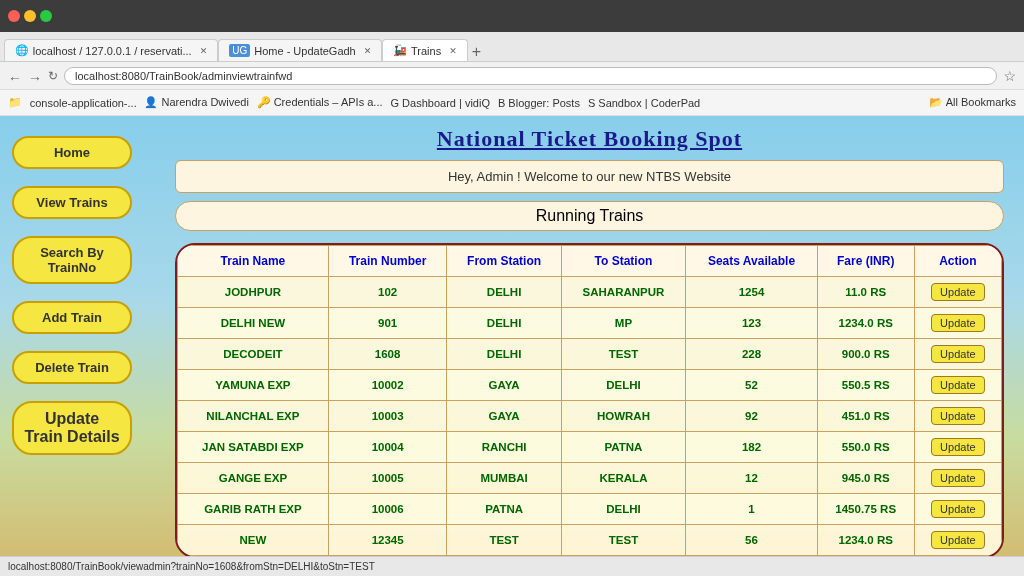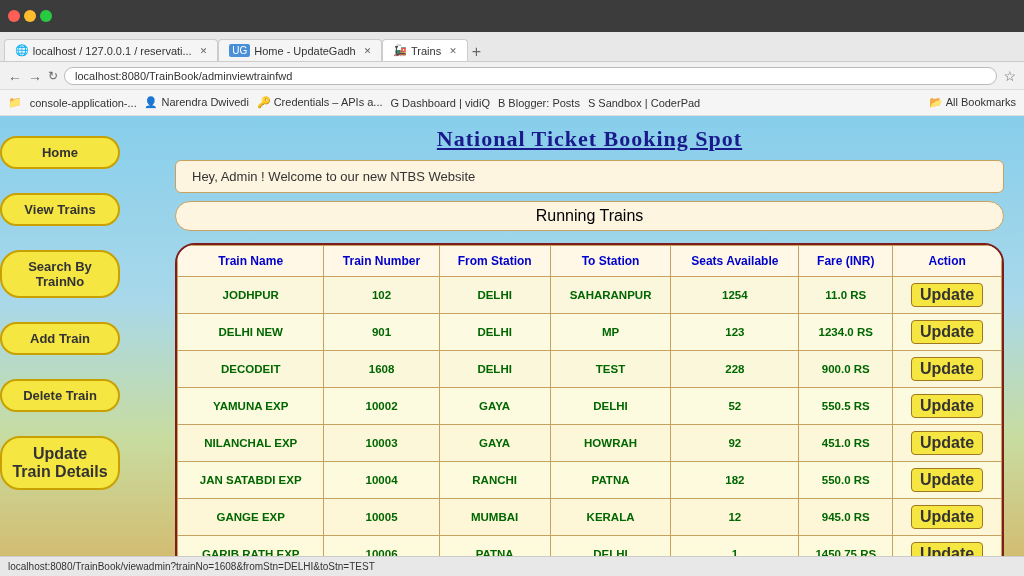--- a/index.html
+++ b/index.html
@@ -97,24 +97,24 @@
     .bg-sky {
       position: absolute;
       top: 0; left: 0; right: 0; bottom: 0;
       background: linear-gradient(180deg, #87CEEB 0%, #a8d8ea 40%, #c8dca0 70%, #d4b86a 100%);
       z-index: 0;
     }
 
     
     .sidebar {
       width: 155px;
-      padding: 20px 0;
+      padding: 20px 12px;
       display: flex;
       flex-direction: column;
-      gap: 24px;
+      gap: 17px;
       z-index: 2;
       position: relative;
     }
     .sidebar-btn {
       background: #f5e642;
       border: 2px solid #c8a000;
       border-radius: 20px;
       padding: 7px 10px;
       font-size: 13px;
       font-weight: bold;
@@ -142,21 +142,21 @@
       font-family: Liberation Serif, serif;
       margin-bottom: 8px;
       letter-spacing: 1px;
     }
 
     .welcome-box {
       background: #fdf5e0;
       border: 1px solid #c8a060;
       border-radius: 6px;
       padding: 8px 16px;
-      text-align: left;
+      text-align: center;
       font-size: 13px;
       color: #333;
       margin-bottom: 8px;
     }
     .running-trains-inner {
       background: #fdf5e0;
       border: 1px solid #c8a060;
       border-radius: 20px;
       padding: 5px 0;
       text-align: center;
@@ -192,22 +192,22 @@
       font-size: 11.5px;
     }
     tbody tr:nth-child(even) { background: rgba(255,255,220,0.5); }
     tbody tr:nth-child(odd) { background: rgba(255,248,200,0.3); }
 
     .update-btn {
       background: #f5e642;
       border: 1px solid #a07820;
       border-radius: 4px;
       padding: 2px 8px;
-      font-size: 16px;
-      font-weight: bold;
+      font-size: 11px;
+      font-weight: normal;
       color: #333;
       cursor: pointer;
     }
 
     
     .status-bar {
       position: fixed;
       bottom: 0;
       left: 0;
       right: 0;

